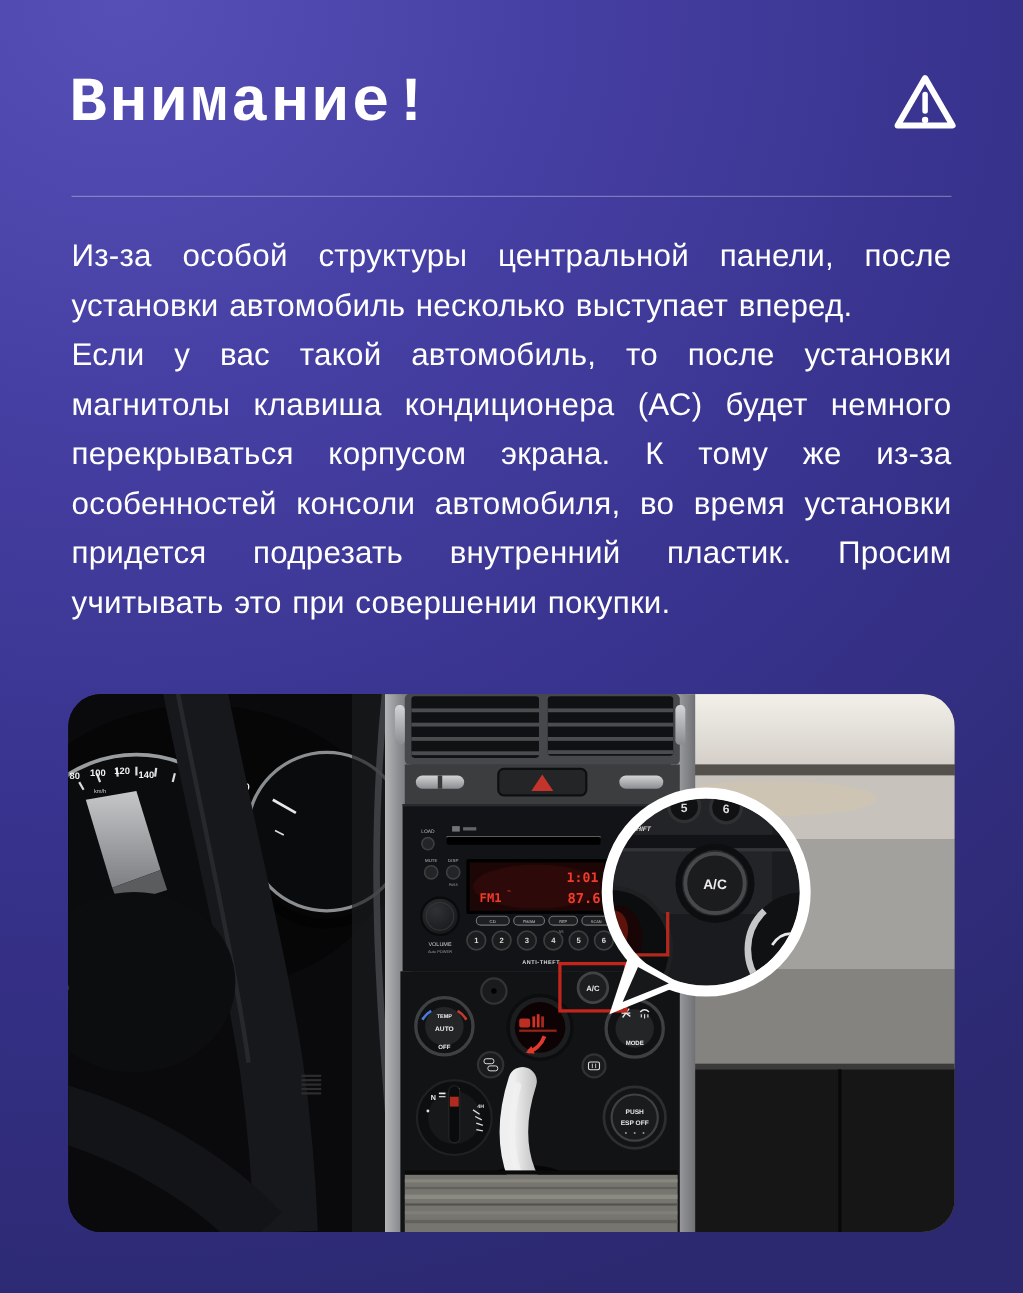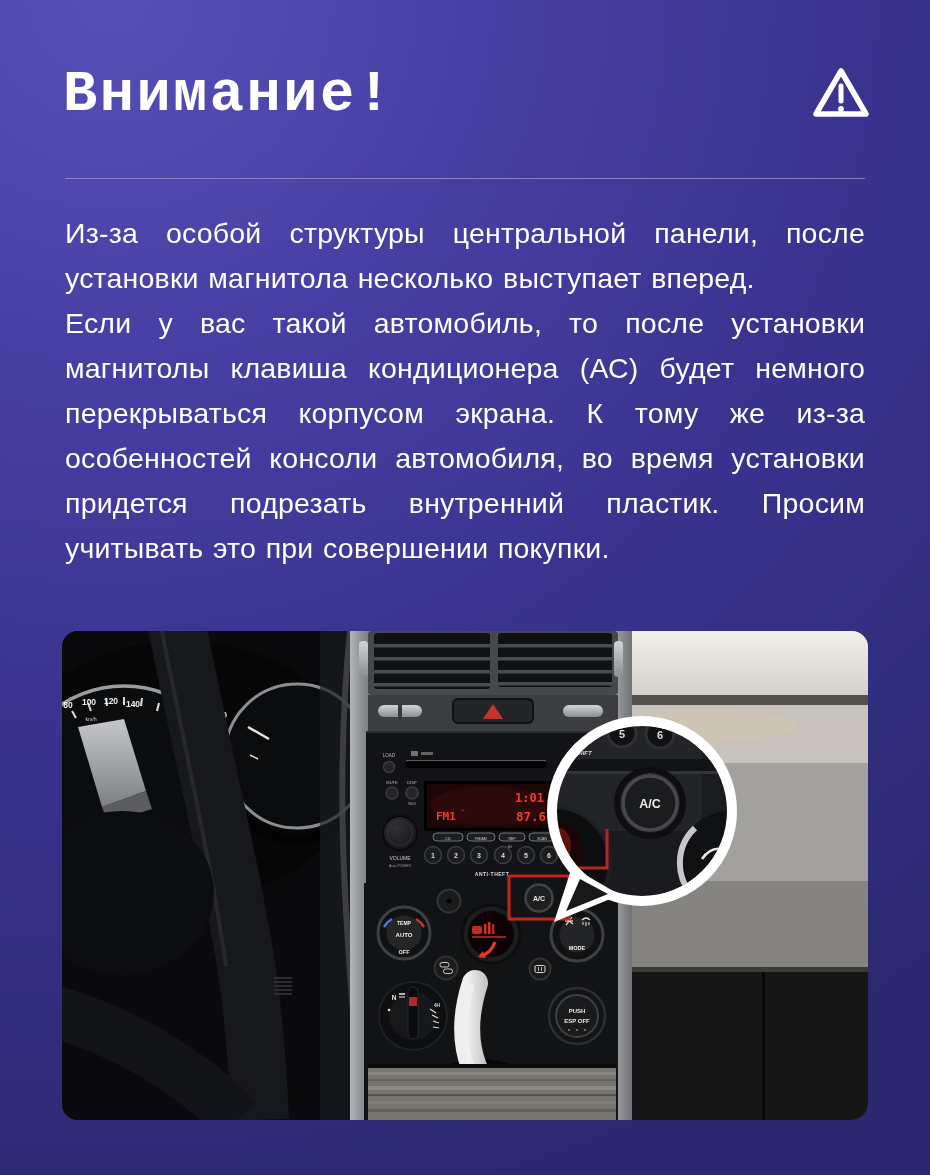--- a/index.html
+++ b/index.html
@@ -6,42 +6,42 @@
   .page{position:relative;width:930px;height:1175px;overflow:hidden;
         background:radial-gradient(140% 105% at 12% 0%, #564fb6 0%, #463fa3 30%, #37328c 62%, #2c2971 100%);
         font-family:"Liberation Sans",sans-serif;}
   .title{position:absolute;left:63px;top:64px;font-size:57px;font-weight:700;color:#ffffff;
          letter-spacing:2.5px;line-height:1.1;font-family:Liberation Mono, monospace;}
   .warn-icon{position:absolute;left:810px;top:64px;width:62px;height:58px;}
   .divider{position:absolute;left:65px;top:178px;width:800px;height:1px;background:rgba(255,255,255,.35);}
   .copy{position:absolute;left:65px;top:211px;width:800px;color:#ffffff;font-size:28.5px;
         line-height:45px;text-align:justify;letter-spacing:.2px;word-spacing:1.5px;}
   .copy p{margin:0;}
-  .photo{position:absolute;left:62px;top:631px;width:806px;height:489px;border-radius:16px;
+  .photo{position:absolute;left:62px;top:631px;width:806px;height:489px;border-radius:30px;
          overflow:hidden;background:#0a0a0c;text-align:right;}
   svg text{font-family:"Liberation Sans",sans-serif;}
   svg text.lcd{font-family:"DejaVu Sans Mono",monospace;font-weight:700;}
 </style>
 </head>
 <body>
 
 <div class="page">
 
   <div class="title">Внимание!</div>
 
   <svg class="warn-icon" viewBox="0 0 62 58">
     <path d="M31 7 L56 50 H6 Z" fill="none" stroke="#ffffff" stroke-width="5.5" stroke-linejoin="round"></path>
     <line x1="31" y1="22" x2="31" y2="37" stroke="#ffffff" stroke-width="5" stroke-linecap="round"></line>
     <circle cx="31" cy="45" r="2.9" fill="#ffffff"></circle>
   </svg>
 
   <div class="divider"></div>
 
   <div class="copy">
-    <p>Из-за особой структуры центральной панели, после установки магнитола несколько выступает вперед.</p>
+    <p>Из-за особой структуры центральной панели, после установки автомобиль несколько выступает вперед.</p>
     <p>Если у вас такой автомобиль, то после установки магнитолы клавиша кондиционера (АС) будет немного перекрываться корпусом экрана. К тому же из-за особенностей консоли автомобиля, во время установки придется подрезать внутренний пластик. Просим учитывать это при совершении покупки.</p>
   </div>
 
   <div class="photo">
   <svg viewBox="0 0 806 489" width="806" height="489">
     <defs>
       <linearGradient id="silverV" x1="0" y1="0" x2="0" y2="1">
         <stop offset="0" stop-color="#d2d4d6"></stop>
             <stop offset="1" stop-color="#8b8d90"></stop>
       </linearGradient>

